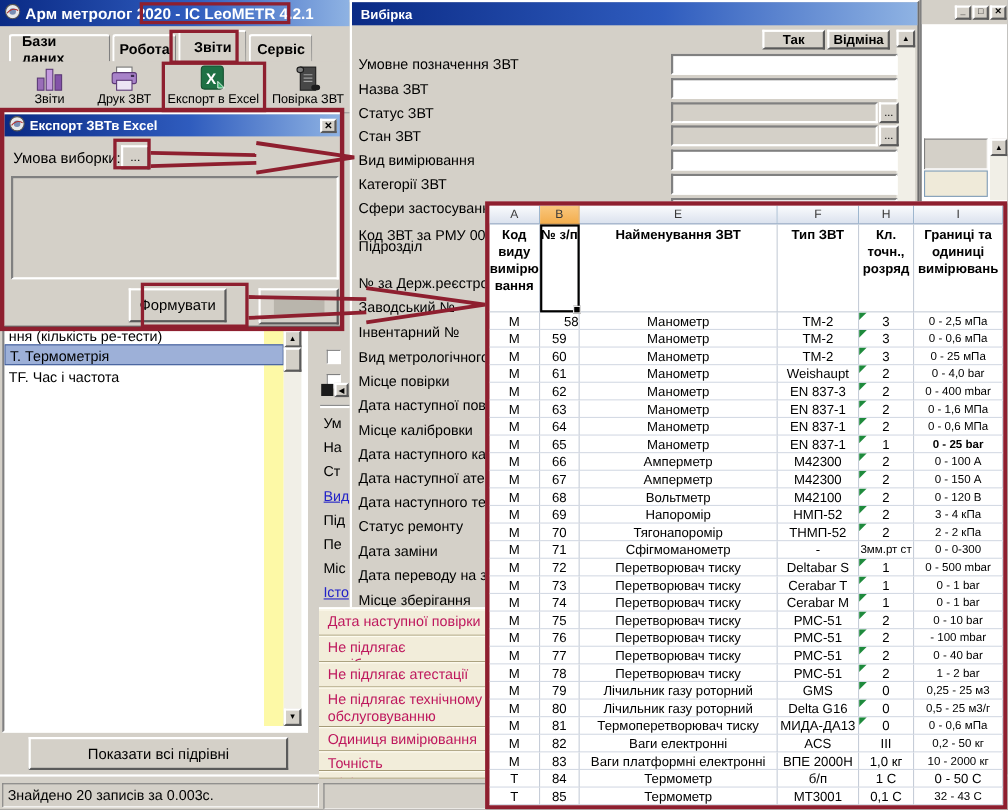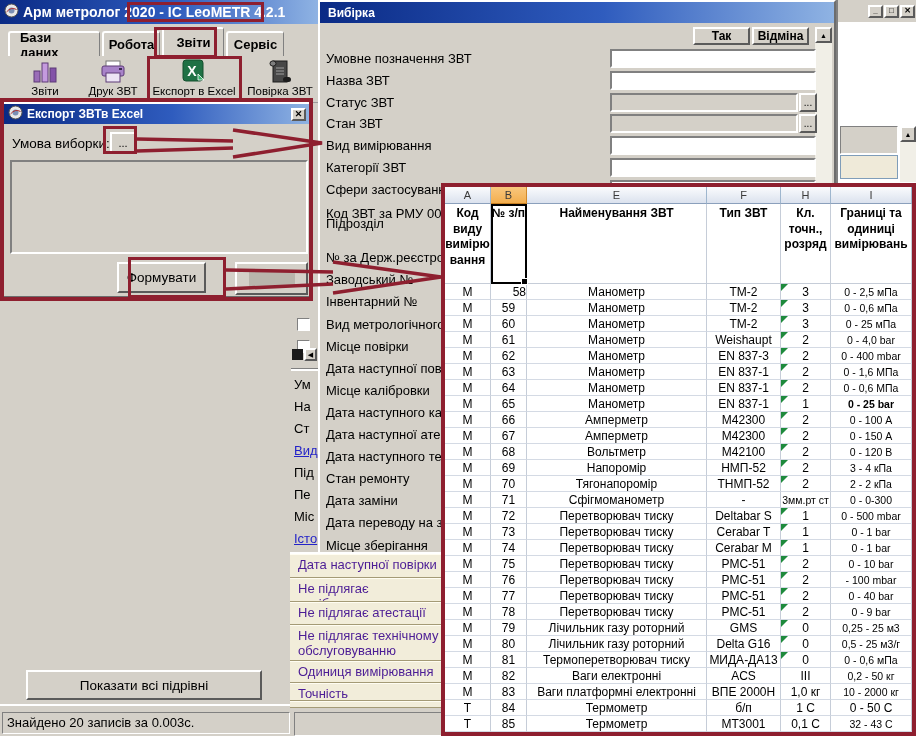--- a/index.html
+++ b/index.html
@@ -32,21 +32,21 @@
   .sb{background:#f1efe7;}
   .sbbtn{background:#d4d0c8;border:2px solid;border-color:#fff #5a5a5a #5a5a5a #fff;
          display:flex;align-items:center;justify-content:center;font-size:7px;color:#000;box-sizing:border-box;}
   
   .flabel{position:absolute;left:6px;font-size:13px;white-space:nowrap;}
   .finput{position:absolute;height:19px;box-sizing:border-box;border:2px solid;border-color:#808080 #fff #fff #808080;background:#fff;}
   .finput.gray{background:#d4d0c8;}
   .fbtn{position:absolute;height:19px;width:18px;font-size:10px;}
   
   .crow{position:relative;background:#f2edda;border-bottom:1px solid #a49a76;border-top:1px solid #fffdf2;
-        padding:2px 0 0 8px;box-sizing:border-box;font-size:13px;color:#4c1d95;overflow:hidden;white-space:normal;line-height:15px;}
+        padding:2px 0 0 8px;box-sizing:border-box;font-size:13px;color:#be185d;overflow:hidden;white-space:normal;line-height:15px;}
   
   .plabel{position:absolute;left:3px;width:24px;overflow:hidden;white-space:nowrap;font-size:13px;}
   .plabel.link{color:#2323c8;text-decoration:underline;}
   
   #xl{left:441px;top:183px;width:475px;height:553px;border:4px solid #8e1f2f;box-sizing:border-box;background:#fff;z-index:40;overflow:hidden;}
   .xlrow{display:flex;}
   .xlc{box-sizing:border-box;border-right:1px solid #c6cdd8;overflow:hidden;text-align:center;flex:none;}
   .xl-letter{height:17px;line-height:16px;font-size:11px;color:#3a3a3a;background:linear-gradient(#fafbfd,#dbe2ee);
              border-bottom:1px solid #8ba0bc;border-right:1px solid #9eb6ce;}
   .xl-letter.selcol{background:linear-gradient(#f9c77e,#f3ae4e);border-right:1px solid #d18a2c;border-bottom:1px solid #c87f20;}
@@ -131,20 +131,33 @@
             <rect x="16" y="18" width="8" height="5" rx="2.5" fill="#1d1d1d"></rect>
             <line x1="9" y1="9" x2="17" y2="9" stroke="#9f9f9f"></line>
             <line x1="9" y1="12" x2="17" y2="12" stroke="#9f9f9f"></line>
             <line x1="9" y1="15" x2="17" y2="15" stroke="#9f9f9f"></line>
           </svg>
         </span>
         <span class="lb">Повірка ЗВТ</span>
       </div>
     </div>
 
+  <div class="abs sunken" style="left:2px;top:298px;width:274px;height:364px;background:#fff;">
+    <div class="abs" id="list-area" style="left:0;top:0;width:254px;height:360px;overflow:hidden;">
+      <div class="abs" style="left:236px;top:0;width:18px;height:360px;background:#fdf9a6;"></div>
+    <div class="lrow" style="top: -4px;">ння (кількість ре-тести)</div>
+        <div class="lrow sel" style="top: 13px;">Т. Термометрія</div>
+        <div class="lrow" style="top: 33px;">TF. Час і частота</div>
+      </div>
+    <div class="abs sb" style="left:254px;top:0;width:16px;height:360px;">
+      <div class="sbbtn" style="width:16px;height:16px;">▲</div>
+      <div class="sbbtn" style="width:16px;height:22px;"></div>
+      <div class="sbbtn abs" style="left:0;bottom:0;width:16px;height:16px;">▼</div>
+    </div>
+  </div>
   <div class="abs btn" style="left:26px;top:670px;width:236px;height:30px;font-size:13.5px;">Показати всі підрівні</div>
 
   <div class="abs" style="left:0;top:704px;width:916px;height:32px;background:#d4d0c8;border-top:2px solid #fff;">
     <div class="abs sunken1" style="left:2px;top:6px;width:288px;height:22px;line-height:20px;padding-left:4px;box-sizing:border-box;background:#d4d0c8;">
       <span>Знайдено 20 записів за 0.003с.</span>
     </div>
     <div class="abs sunken1" style="left:294px;top:6px;width:146px;height:22px;background:#d4d0c8;"></div>
   </div>
 
   <div class="abs" id="bgstrip" style="left:291px;top:298px;width:27px;height:258px;background:#d4d0c8;">
@@ -216,21 +229,21 @@
         <div class="flabel" style="top: 359px;">Дата наступної повір</div>
         <div class="finput" style="top: 357px; left: 290px; width: 206px;"></div>
         <div class="flabel" style="top: 381px;">Місце калібровки</div>
         <div class="finput" style="top: 379px; left: 290px; width: 206px;"></div>
         <div class="flabel" style="top: 403px;">Дата наступного калі</div>
         <div class="finput" style="top: 401px; left: 290px; width: 206px;"></div>
         <div class="flabel" style="top: 425px;">Дата наступної атест</div>
         <div class="finput" style="top: 423px; left: 290px; width: 206px;"></div>
         <div class="flabel" style="top: 447px;">Дата наступного техн</div>
         <div class="finput" style="top: 445px; left: 290px; width: 206px;"></div>
-        <div class="flabel" style="top: 469px;">Стан ремонту</div>
+        <div class="flabel" style="top: 469px;">Статус ремонту</div>
         <div class="finput" style="top: 467px; left: 290px; width: 206px;"></div>
         <div class="flabel" style="top: 491px;">Дата заміни</div>
         <div class="finput" style="top: 489px; left: 290px; width: 206px;"></div>
         <div class="flabel" style="top: 513px;">Дата переводу на збе</div>
         <div class="finput" style="top: 511px; left: 290px; width: 206px;"></div>
         <div class="flabel" style="top: 536px;">Місце зберігання</div>
         <div class="finput" style="top: 534px; left: 290px; width: 206px;"></div>
       </div>
   </div>
 
@@ -431,21 +444,21 @@
           <div class="xlc xl-cell" style="width: 74px;">РМС-51</div>
           <div class="xlc xl-cell" style="width: 50px;">2<div class="flag"></div></div>
           <div class="xlc xl-cell" style="width: 81px; font-size: 10.5px;">0 - 40 bar</div>
         </div>
         <div class="xlrow">
           <div class="xlc xl-cell" style="width: 46px;">М</div>
           <div class="xlc xl-cell" style="width: 36px;">78</div>
           <div class="xlc xl-cell" style="width: 180px;">Перетворювач тиску</div>
           <div class="xlc xl-cell" style="width: 74px;">РМС-51</div>
           <div class="xlc xl-cell" style="width: 50px;">2<div class="flag"></div></div>
-          <div class="xlc xl-cell" style="width: 81px; font-size: 10.5px;">0 - 9 bar</div>
+          <div class="xlc xl-cell" style="width: 81px; font-size: 10.5px;">1 - 2 bar</div>
         </div>
         <div class="xlrow">
           <div class="xlc xl-cell" style="width: 46px;">М</div>
           <div class="xlc xl-cell" style="width: 36px;">79</div>
           <div class="xlc xl-cell" style="width: 180px;">Лічильник газу роторний</div>
           <div class="xlc xl-cell" style="width: 74px;">GMS</div>
           <div class="xlc xl-cell" style="width: 50px;">0<div class="flag"></div></div>
           <div class="xlc xl-cell" style="width: 81px; font-size: 10.5px;">0,25 - 25 м3</div>
         </div>
         <div class="xlrow">

